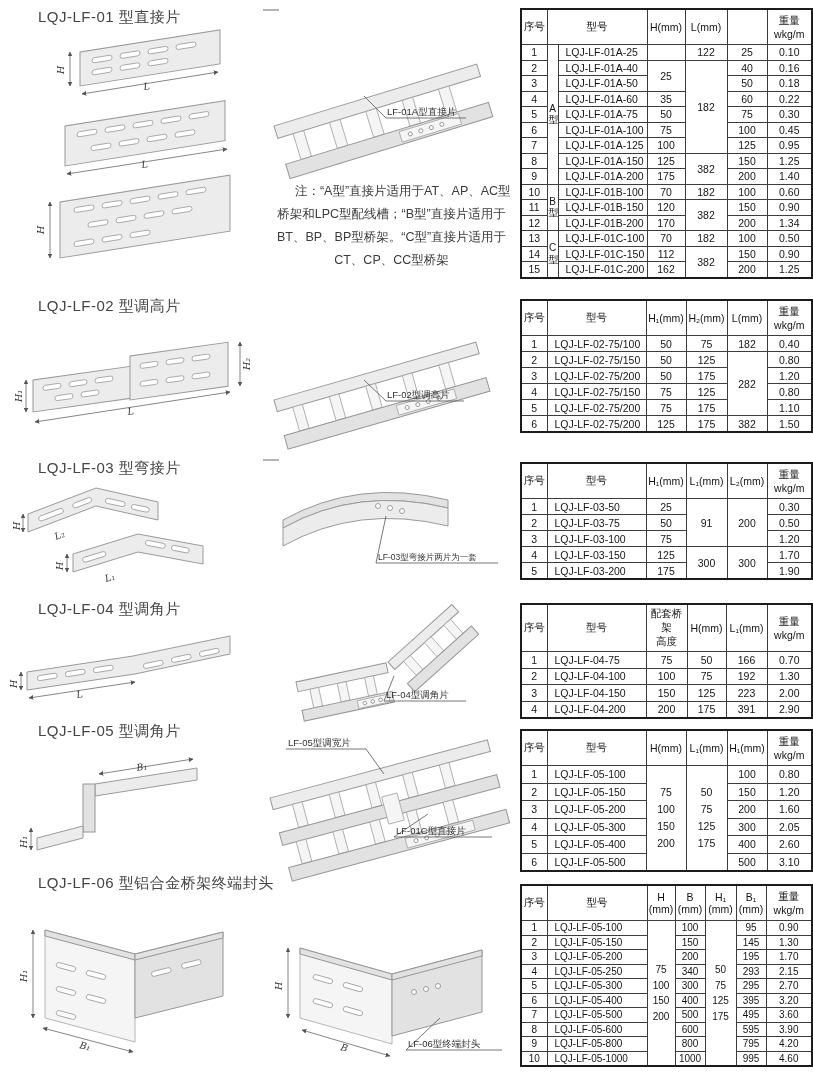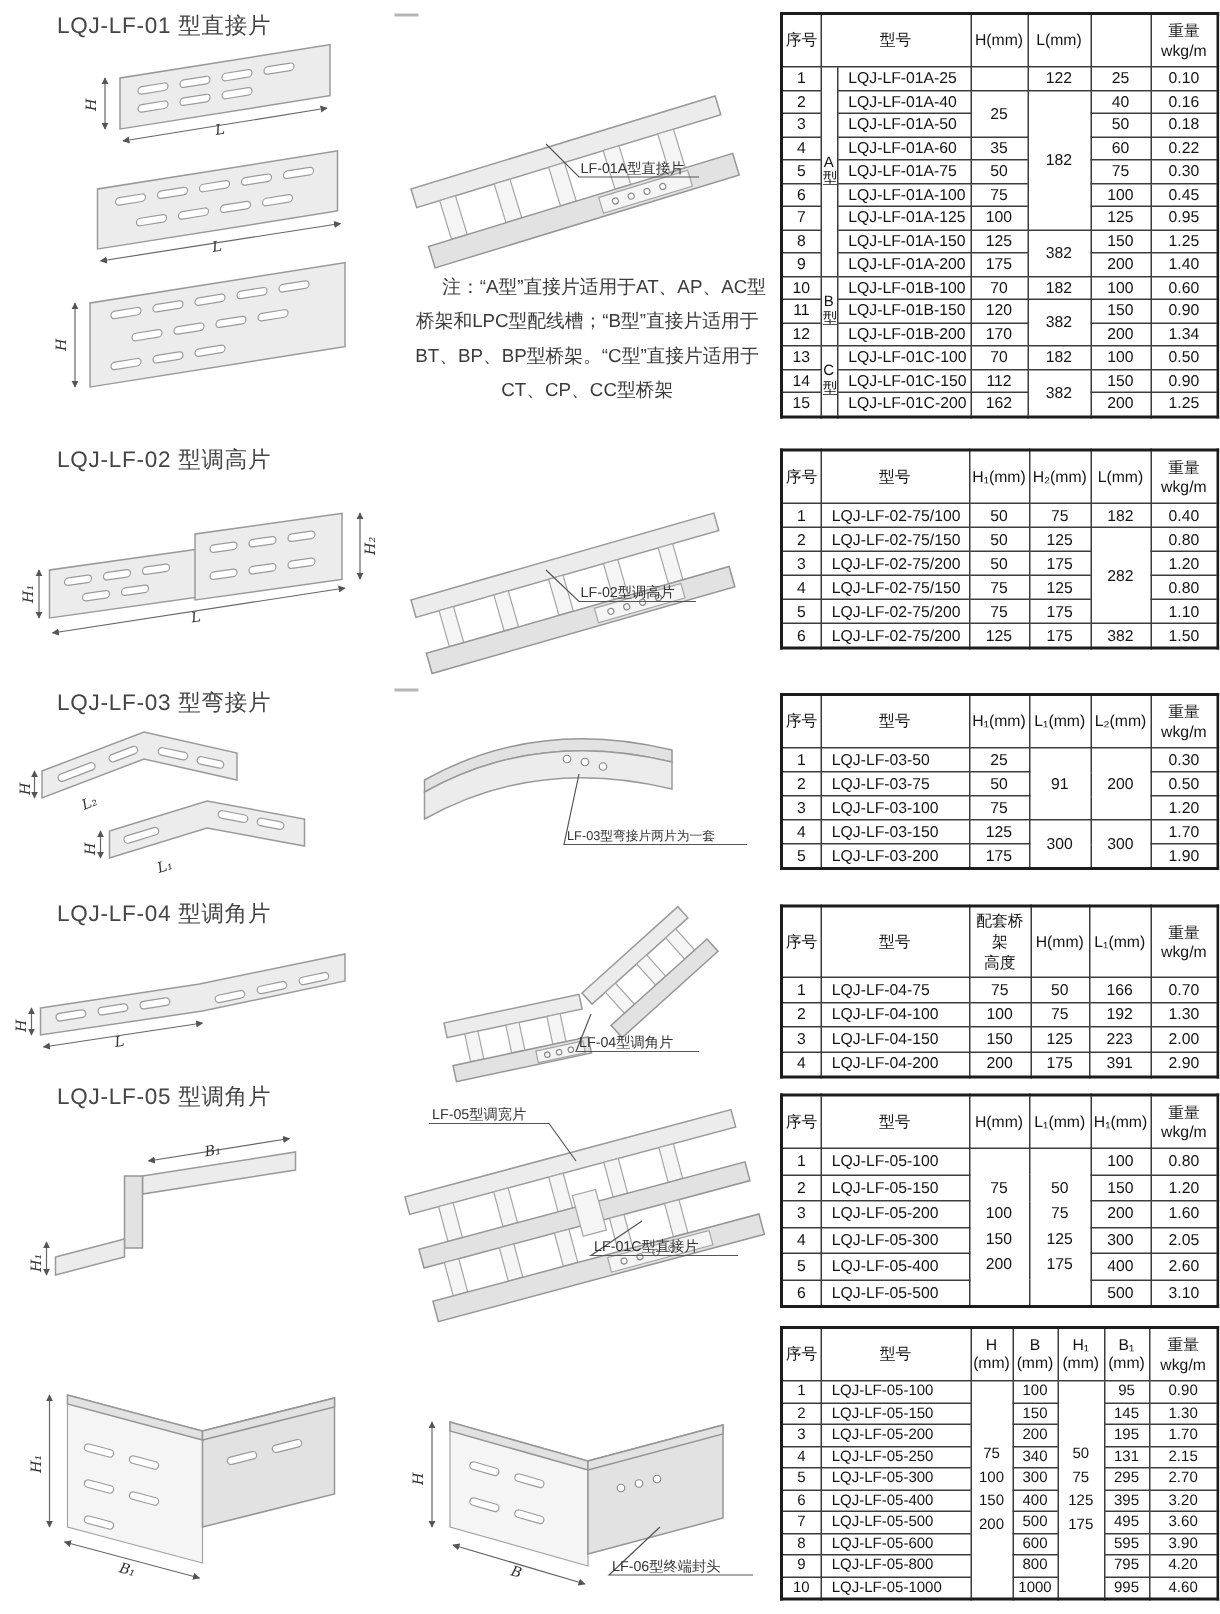--- a/index.html
+++ b/index.html
@@ -58,20 +58,21 @@
   </svg>
 
   <div class="mark" style="left:263px;top:9px"></div>
   <div class="mark" style="left:263px;top:459px"></div>
 
   <div class="sec-title" style="top:8px">LQJ-LF-01 型直接片</div>
   <div class="sec-title" style="top:297px">LQJ-LF-02 型调高片</div>
   <div class="sec-title" style="top:459px">LQJ-LF-03 型弯接片</div>
   <div class="sec-title" style="top:600px">LQJ-LF-04 型调角片</div>
   <div class="sec-title" style="top:722px">LQJ-LF-05 型调角片</div>
+  <div class="sec-title" style="top:874px">LQJ-LF-06 型铝合金桥架终端封头</div>
 
   <svg class="draw" style="left:20px;top:34px" width="230" height="252">
     <g transform="translate(60,18) skewY(-9)">
       <rect class="plate" x="0" y="0" width="140" height="34"></rect>
       <rect class="slot" x="12" y="8" width="20" height="5" rx="2.5"></rect>
       <rect class="slot" x="40" y="8" width="20" height="5" rx="2.5"></rect>
       <rect class="slot" x="68" y="8" width="20" height="5" rx="2.5"></rect>
       <rect class="slot" x="96" y="8" width="20" height="5" rx="2.5"></rect>
       <rect class="slot" x="12" y="20" width="20" height="5" rx="2.5"></rect>
       <rect class="slot" x="40" y="20" width="20" height="5" rx="2.5"></rect>
@@ -774,21 +775,21 @@
             <td>3</td>
             <td class="mod">LQJ-LF-05-200</td>
             <td>200</td>
             <td>195</td>
             <td>1.70</td>
           </tr>
           <tr>
             <td>4</td>
             <td class="mod">LQJ-LF-05-250</td>
             <td>340</td>
-            <td>131</td>
+            <td>293</td>
             <td>2.15</td>
           </tr>
           <tr>
             <td>5</td>
             <td class="mod">LQJ-LF-05-300</td>
             <td>300</td>
             <td>295</td>
             <td>2.70</td>
           </tr>
           <tr>

